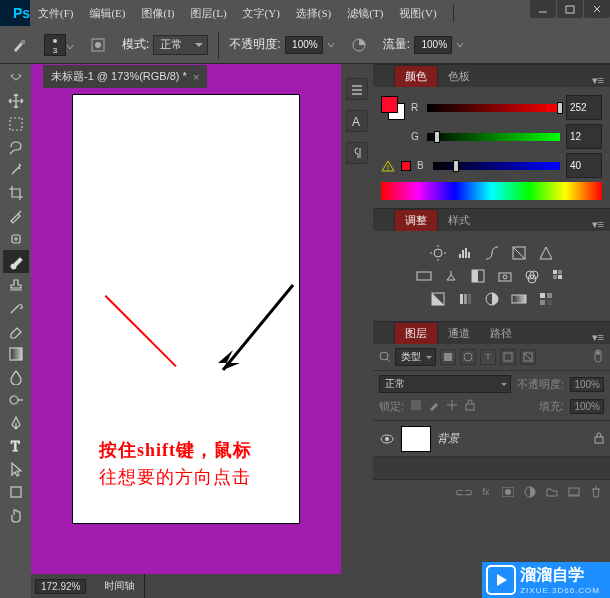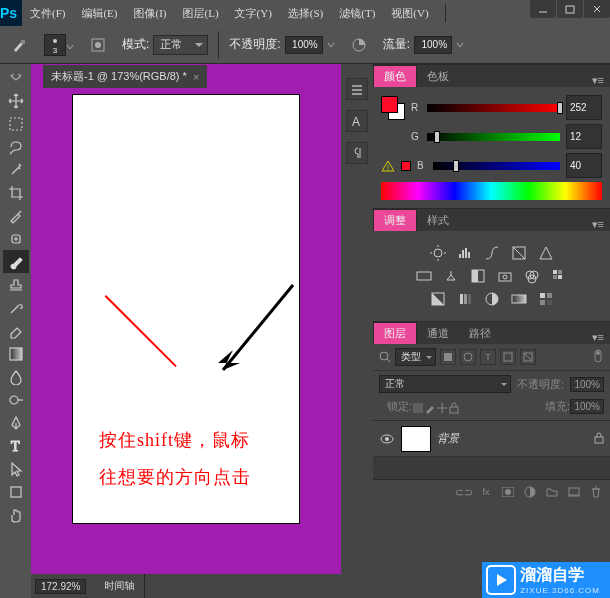--- a/index.html
+++ b/index.html
@@ -1,18 +1,18 @@
 <!DOCTYPE html>
 <html><head>
 <meta charset="utf-8">
 <style>
   * { box-sizing: border-box; margin: 0; padding: 0; }
   body { width: 610px; height: 598px; background: #535353; font-family: "Microsoft YaHei", sans-serif; font-size: 11px; color: #ccc; overflow: hidden; position: relative; user-select: none; }
   .topbar { height: 26px; background: #535353; display: flex; align-items: stretch; }
-  .ps-logo { width: 22px; display: flex; align-items: center; justify-content: flex-start; background: #001e36; }
+  .ps-logo { width: 30px; display: flex; align-items: center; justify-content: flex-end; background: #001e36; }
   .ps-logo span { color: #00c8ff; font-weight: bold; font-size: 14px; font-family: Arial; }
   .menu { display: flex; align-items: center; flex: 1; font-family: Liberation Serif, serif; }
   .menu-item { padding: 0 8px; height: 100%; display: flex; align-items: center; color: #ddd; }
   .window-ctrl { display: flex; align-items: flex-start; gap: 0; height: 18px; margin-top: 0;}
   .win-btn { width: 26px; height: 18px; background: #3a3a3a; display:flex; align-items:center; justify-content:center; border-radius:0 0 2px 2px; margin-left:1px;}
   .win-btn svg { stroke:#ccc; }
   .menu-sep { margin-left: 8px; border-left:1px solid #2a2a2a; height:18px;}
   
   .optbar { height: 38px; background: #535353; border-bottom: 1px solid #2a2a2a; display:flex; align-items:center; padding: 0 6px; gap:10px; }
   .opt-icon { width: 28px; height: 28px; display:flex; align-items:center; justify-content:center; }
@@ -32,33 +32,33 @@
   .toolbox .tb svg { stroke:#ddd; fill:none; stroke-width:1.2; }
   
   .doc-area { flex:1; background:#a21caf; display:flex; flex-direction:column; min-width:0;}
   .tabbar { height:24px; display:flex; align-items:flex-end; padding-left:12px; gap:4px;}
   .doc-tab { background:#3f3f3f; color:#ddd; font-size:11px; padding:4px 8px; border-radius:0; display:flex; align-items:center; gap:6px;}
   .canvas-wrap { flex:1; display:flex; justify-content:center; align-items:flex-start; padding:6px; overflow:hidden; }
   .canvas { background:#fff; width:228px; height:430px; position:relative; border:1px solid #000; }
   .red-line { position:absolute; left:33px; top:200px; width:100px; height:2px; background:#f00; transform:rotate(45deg); transform-origin:left top;}
   .arrow { position:absolute; left:115px; top:180px; }
   .canvas .txt { position:absolute; left:26px; font-family:"SimSun","STSong",serif; color:red; font-size:18px; letter-spacing:1px;}
-  .txt1 { top:333px; } .txt2 { top:370px; }
+  .txt1 { top:343px;font-weight:bold; } .txt2 { top:370px; }
   .status { height:24px; background:#444; display:flex; align-items:center; font-size:10px; color:#ddd; padding:0 4px; gap:8px;}
   .status-zoom { background:#333; border:1px solid #222; padding:1px 5px;}
   .status-tab { border-right:1px solid #222; padding:0 10px; height:100%; display:flex; align-items:center;}
   
   .dock-strip { width:32px; background:#454545; display:flex; flex-direction:column; align-items:center; gap:10px; padding-top:14px;}
   .dock-strip .di { width:22px; height:22px; display:flex; align-items:center; justify-content:center; border:1px solid #333; background:#3f3f3f;}
   
   .panels { width:237px; background:#454545; display:flex; flex-direction:column;}
   .panel { border-top:1px solid #2a2a2a; }
   .ptabs { display:flex; background:#363636; height:22px; align-items:flex-end; }
   .ptab { padding:3px 10px 3px; font-size:11px; color:#aaa; background:#363636;}
-  .ptab.active { background:#ec4899; color:#eee; border-top:1px solid #2a2a2a; border-left:1px solid #2a2a2a; border-right:1px solid #2a2a2a;}
+  .ptab.active { background:#7f1d1d; color:#eee; border-top:1px solid #2a2a2a; border-left:1px solid #2a2a2a; border-right:1px solid #2a2a2a;margin-left:21px;}
   .pmenu { margin-left:auto; padding:0 6px; color:#aaa;}
   
   .color-body { padding:8px; }
   .color-row { display:flex; align-items:center; gap:6px; margin-bottom:4px;}
   .color-chip { width:17px; height:17px; border:1px solid #000;}
   .slider-label { color:#ccc; font-size:10px; width:10px; }
   .slider { flex:1; height:8px; position:relative; }
   .slider.red { background:linear-gradient(to right,#000,#f00);}
   .slider.green { background:linear-gradient(to right,#000,#0f0);}
   .slider.blue { background:linear-gradient(to right,#000,#00f);}
@@ -73,21 +73,21 @@
   .adj-row .ai { width:18px; height:18px; display:flex; align-items:center; justify-content:center;}
   
   .layers-body { padding:0; }
   .layers-optrow { display:flex; align-items:center; gap:4px; padding:4px 6px; border-bottom:1px solid #333;}
   .small-select { background:#333; border:1px solid #222; color:#ddd; font-size:10px; height:18px; padding:0 14px 0 5px; position:relative; display:flex; align-items:center;}
   .small-select::after{content:""; position:absolute; right:3px; top:50%; margin-top:-1px; border:3px solid transparent; border-top-color:#999;}
   .filter-ico { width:16px; height:16px; border:1px solid #333; display:flex; align-items:center; justify-content:center;}
   .layers-blend { display:flex; align-items:center; gap:6px; padding:4px 6px; }
   .lbl-sm { color:#888; font-size:11px;}
   .mini-num { background:#333; border:1px solid #222; font-size:10px; color:#999; padding:0 3px; width:34px; height:15px; display:flex; align-items:center; justify-content:flex-end;}
-  .lock-row { display:flex; align-items:flex-end; gap:0; padding:2px 6px 6px;margin-left:8px;}
+  .lock-row { display:flex; align-items:flex-start; gap:6px; padding:2px 6px 6px;}
   .layer-list { background:#3a3a3a; min-height:60px; border-top:1px solid #2a2a2a; border-bottom:1px solid #2a2a2a;}
   .layer-row { display:flex; align-items:center; height:36px; background:#454545; border-bottom:1px solid #333; padding:0 6px; gap:6px;}
   .eye { width:16px; display:flex; justify-content:center;}
   .thumb-lyr { width:30px; height:26px; background:#fff; border:1px solid #000;}
   .layer-name { flex:1; font-size:11px; color:#ddd; font-style:italic;}
   .lock-ico { color:#aaa;}
   .layers-foot { display:flex; gap:6px; padding:4px 6px; justify-content:flex-end; align-items:center;}
   .layers-foot .fi { width:16px; height:16px; display:flex; align-items:center; justify-content:center; color:#888;}
   
   .watermark { position:absolute; right:0; bottom:0; background:#1e8fff; height:36px; display:flex; align-items:center; padding:0 10px 0 4px; gap:4px;}

